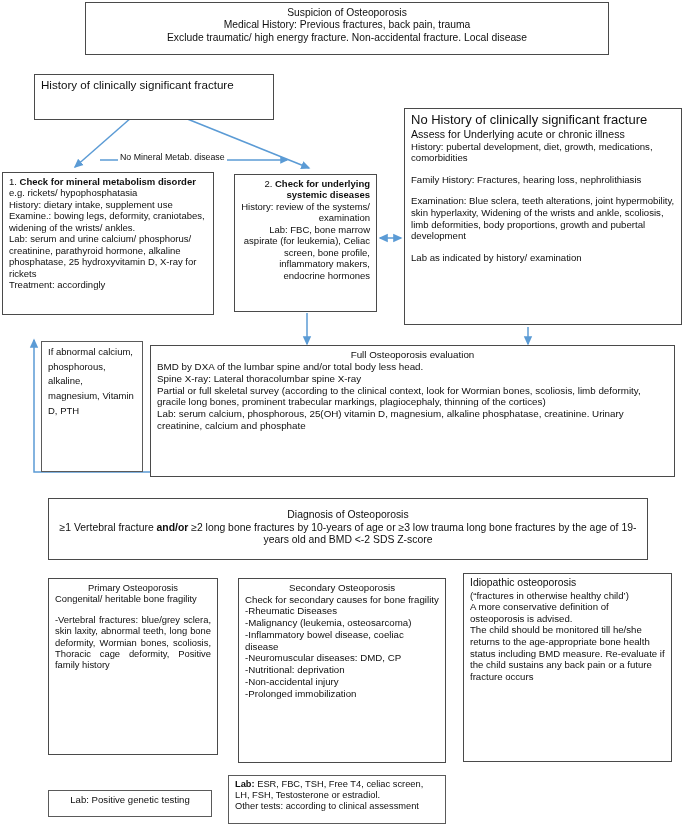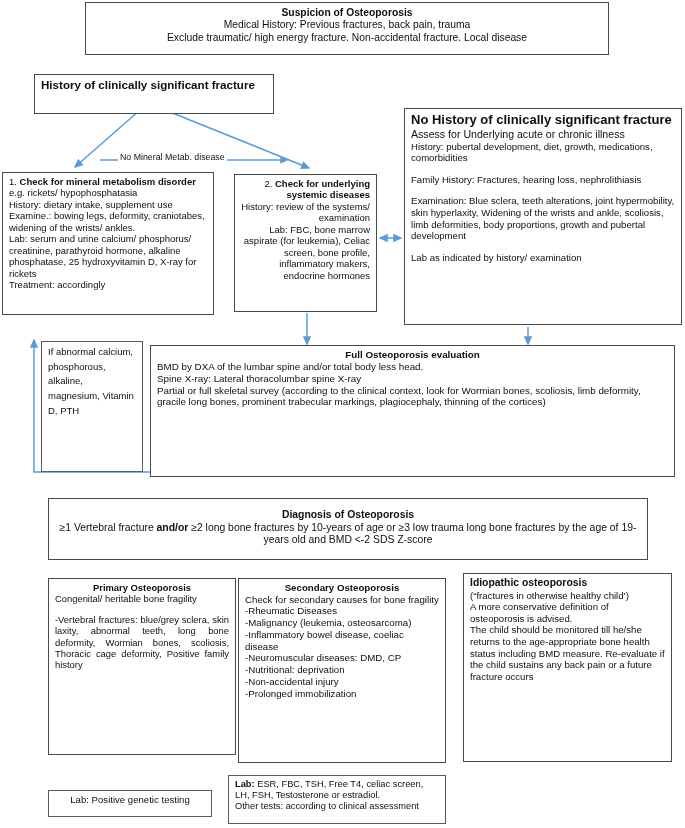--- a/index.html
+++ b/index.html
@@ -25,21 +25,21 @@
     position: absolute;
     box-sizing: border-box;
     border: 1.3px solid #4a4a4a;
     background: #ffffff;
     padding: 3px 6px;
     line-height: 1.21;
     z-index: 5;
   }
   .box-thin { border: 1.1px solid #5a5a5a; }
   .title {
-    font-weight: bold;
+    font-weight: normal;
     display: block;
   }
   .ctr { text-align: center; }
   .just { text-align: justify; text-align-last: left; }
   b { font-weight: bold; }
   svg#arrows {
     position: absolute;
     left: 0; top: 0;
     width: 685px; height: 828px;
     z-index: 1;
@@ -47,28 +47,28 @@
   }
   .lbl {
     position: absolute;
     z-index: 6;
     background: #ffffff;
     padding: 0 2px;
   }
 
   
   #box-suspicion   { left: 85px;  top: 2px;   width: 524px; height: 53px;  font-size: 10.3px; }
-  #box-history     { left: 34px;  top: 74px;  width: 240px; height: 40px;  font-size: 11.6px; }
+  #box-history     { left: 34px;  top: 74px;  width: 240px; height: 46px;  font-size: 11.6px; }
   #box-nohistory   { left: 404px; top: 108px; width: 278px; height: 217px; font-size: 9.6px; }
   #box-check1      { left: 2px;   top: 172px; width: 212px; height: 143px; font-size: 9.5px; }
   #box-check2      { left: 234px; top: 174px; width: 143px; height: 138px; font-size: 9.5px; text-align: right; }
   #box-abnormal    { left: 41px;  top: 341px; width: 102px; height: 131px; font-size: 9.5px; }
   #box-fulleval    { left: 150px; top: 345px; width: 525px; height: 132px; font-size: 9.8px; }
   #box-diagnosis   { left: 48px;  top: 498px; width: 600px; height: 62px;  font-size: 10.4px; }
-  #box-primary     { left: 48px;  top: 578px; width: 188px; height: 177px; font-size: 9.4px; }
+  #box-primary     { left: 48px;  top: 578px; width: 170px; height: 177px; font-size: 9.4px; }
   #box-secondary   { left: 238px; top: 578px; width: 208px; height: 185px; font-size: 9.7px; }
   #box-idiopathic  { left: 463px; top: 573px; width: 209px; height: 189px; font-size: 9.6px; }
   #box-lab-primary { left: 48px;  top: 790px; width: 164px; height: 27px;  font-size: 9.6px; }
   #box-lab-second  { left: 228px; top: 775px; width: 218px; height: 49px;  font-size: 9.3px; }
 
   #box-history .title { text-align: left; }
   #box-abnormal { line-height: 1.55; }
   #box-suspicion { padding-top: 4px; }
   #box-diagnosis { padding-top: 10px; }
 </style>
@@ -145,20 +145,21 @@
 
   <div class="box box-thin" id="box-abnormal">
     <span>If abnormal calcium, phosphorous, alkaline, magnesium, Vitamin D, PTH</span>
   </div>
 
   <div class="box" id="box-fulleval">
     <span class="title ctr">Full Osteoporosis evaluation</span>
     <span>BMD by DXA of the lumbar spine and/or total body less head.</span><br>
     <span>Spine X-ray: Lateral thoracolumbar spine X-ray</span><br>
     <span>Partial or full skeletal survey (according to the clinical context, look for Wormian bones, scoliosis, limb deformity, gracile long bones, prominent trabecular markings, plagiocephaly, thinning of the cortices)</span><br>
+    <span>Lab: serum calcium, phosphorous, 25(OH) vitamin D, magnesium, alkaline phosphatase, creatinine. Urinary creatinine, calcium and phosphate</span>
   </div>
 
   <div class="box ctr" id="box-diagnosis">
     <span class="title">Diagnosis of Osteoporosis</span>
     <span>≥1 Vertebral fracture </span><b>and/or</b><span> ≥2 long bone fractures by 10-years of age or ≥3 low trauma long bone fractures by the age of 19-years old and BMD &lt;-2 SDS Z-score</span>
   </div>
 
   <div class="box" id="box-primary">
     <span class="title ctr">Primary Osteoporosis</span>
     <span>Congenital/ heritable bone fragility</span>

